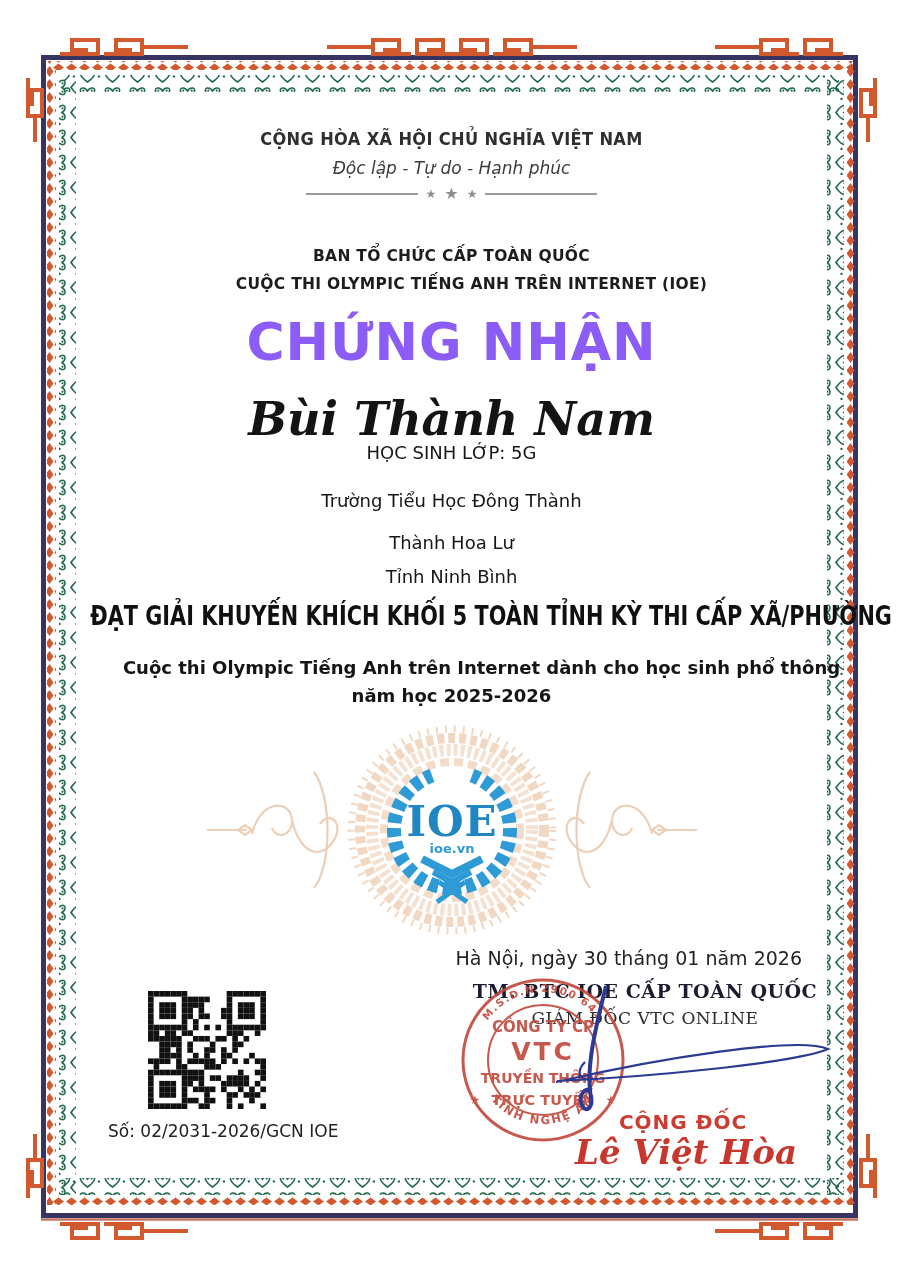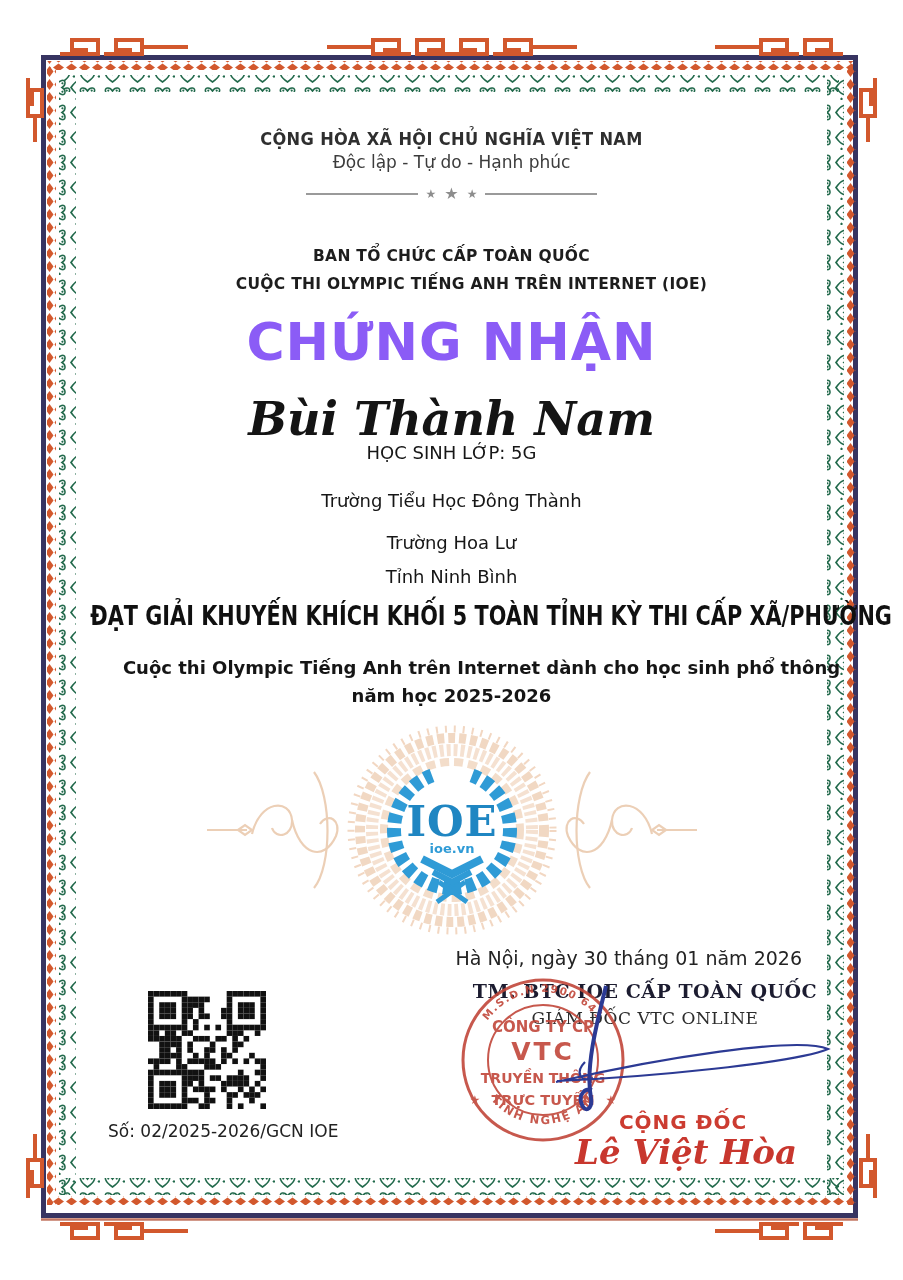--- a/index.html
+++ b/index.html
@@ -2,21 +2,21 @@
 <html><head>
 <meta charset="utf-8">
 <style>
   html,body{margin:0;padding:0;background:#ffffff;}
   .page{position:relative;width:894px;height:1280px;background:#fff;overflow:hidden;
         font-family:"DejaVu Sans",sans-serif;color:#1a1a1a;}
   .abs{position:absolute;}
   .ctr{left:0;width:903px;text-align:center;}
   .country{top:128px;font-size:18px;font-weight:bold;color:#2f2f2f;letter-spacing:.4px;
            transform:scaleX(.9);}
-  .motto{top:152px;font-size:17px;color:#3c3c3c;}
+  .motto{top:158px;font-size:17px;color:#3c3c3c;font-style:italic;}
   .stardiv{top:188px;display:flex;justify-content:center;align-items:center;gap:8px;}
   .stardiv .rule{width:112px;height:0;border-top:2px solid #9a9a9a;}
   .stardiv .st{color:#8d8d8d;font-size:12px;line-height:12px;}
   .stardiv .st.big{font-size:16px;}
   .org{font-size:15.5px;font-weight:bold;color:#1d1d1d;letter-spacing:.3px;}
   .org1{top:247px;} .org2{top:275px;padding-left:20px;}
   .title{top:312px;font-size:52px;font-weight:bold;color:#8b5cf6;letter-spacing:1px;}
   .name{top:392px;font-size:46px;font-weight:bold;font-style:italic;
         font-family:"DejaVu Serif",serif;color:#141414;}
   .info{font-size:18px;color:#161616;}
@@ -108,21 +108,21 @@
     <span class="rule"></span>
   </div>
 
   <div class="abs ctr org org1">BAN TỔ CHỨC CẤP TOÀN QUỐC</div>
   <div class="abs ctr org org2">CUỘC THI OLYMPIC TIẾNG ANH TRÊN INTERNET (IOE)</div>
 
   <div class="abs ctr title">CHỨNG NHẬN</div>
   <div class="abs ctr name">Bùi Thành Nam</div>
   <div class="abs ctr info cls">HỌC SINH LỚP: 5G</div>
   <div class="abs ctr info school">Trường Tiểu Học Đông Thành</div>
-  <div class="abs ctr info ward">Trường Hoa Lư</div>
+  <div class="abs ctr info ward">Thành Hoa Lư</div>
   <div class="abs ctr info prov">Tỉnh Ninh Bình</div>
 
   <div class="abs ctr result">ĐẠT GIẢI KHUYẾN KHÍCH KHỐI 5 TOÀN TỈNH KỲ THI CẤP XÃ/PHƯỜNG</div>
   <div class="abs ctr contest cont1">Cuộc thi Olympic Tiếng Anh trên Internet dành cho học sinh phổ thông</div>
   <div class="abs ctr contest cont2">năm học 2025-2026</div>
 
   <svg class="abs" style="left:205px;top:722px" width="494" height="216" viewBox="-247 -108 494 216">
     <g fill="none">
       <circle r="101" stroke="#f2d7c2" stroke-width="7" stroke-dasharray="2 7"></circle>
       <circle r="92" stroke="#eeceb4" stroke-width="10" stroke-dasharray="7 4" opacity=".8"></circle>
@@ -417,15 +417,15 @@
       <rect x="16.86" y="112.38" width="5.62" height="5.62"></rect>
       <rect x="22.48" y="112.38" width="5.62" height="5.62"></rect>
       <rect x="28.10" y="112.38" width="5.62" height="5.62"></rect>
       <rect x="33.71" y="112.38" width="5.62" height="5.62"></rect>
       <rect x="50.57" y="112.38" width="5.62" height="5.62"></rect>
       <rect x="56.19" y="112.38" width="5.62" height="5.62"></rect>
       <rect x="78.67" y="112.38" width="5.62" height="5.62"></rect>
       <rect x="89.90" y="112.38" width="5.62" height="5.62"></rect>
       <rect x="112.38" y="112.38" width="5.62" height="5.62"></rect>
     </svg>
-  <div class="abs serial">Số: 02/2025-2026/GCN IOE</div>
+  <div class="abs serial">Số: 02/2031-2026/GCN IOE</div>
 
 </div>
 
 </body></html>

